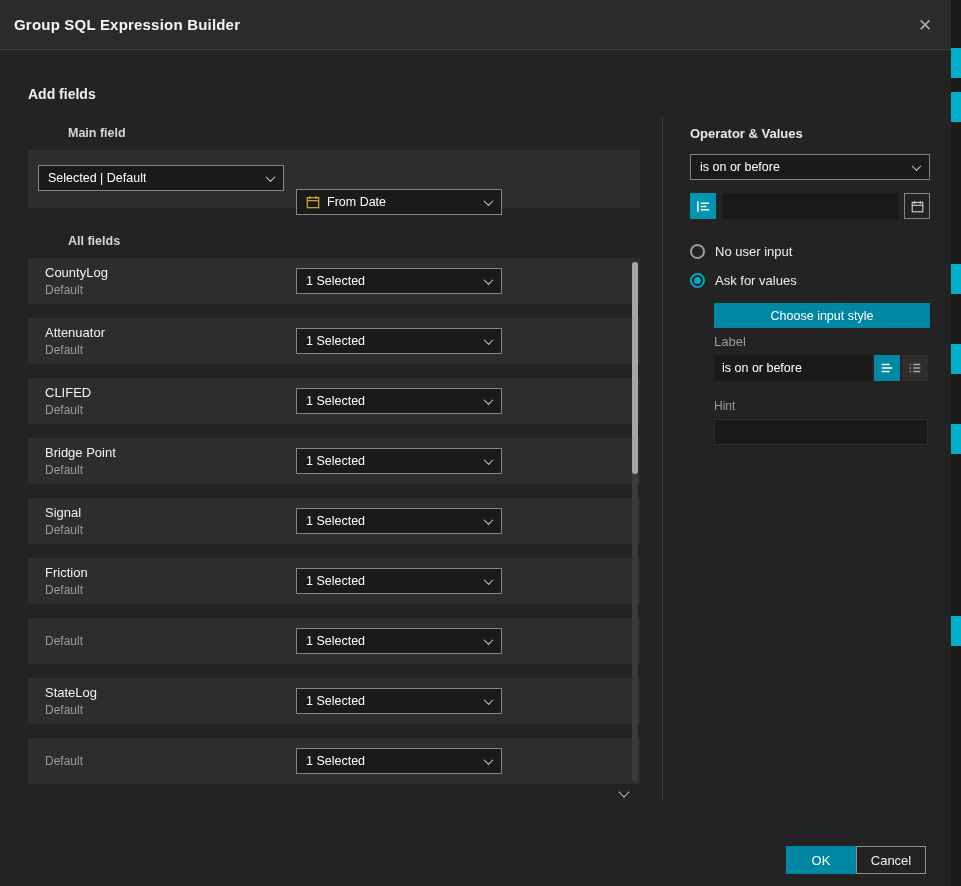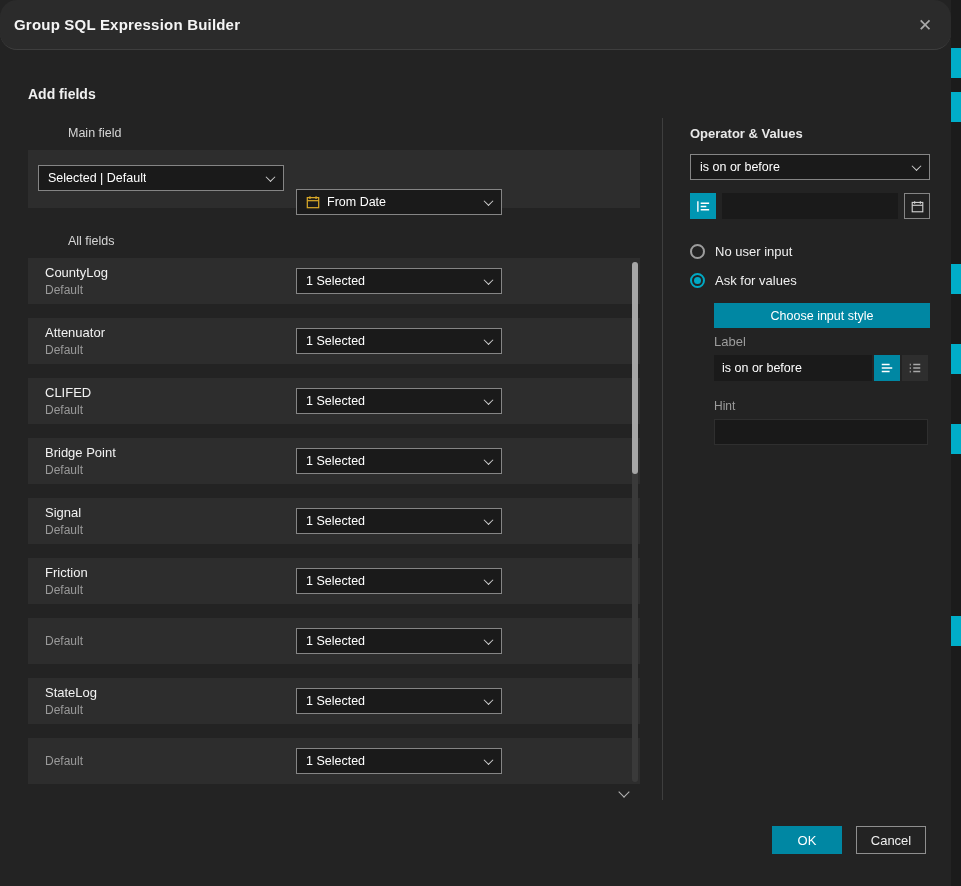--- a/index.html
+++ b/index.html
@@ -17,34 +17,34 @@
   .edge-frag { position: absolute; right: 0; width: 10px; height: 30px; background: #00aec9; }
 
   
   .dialog {
     position: absolute; left: 0; top: 0; width: 951px; height: 886px;
     background: #232323;
   }
 
   .dialog-header {
     position: absolute; top: 0; left: 0; right: 0; height: 50px;
-    background: #2b2b2b; border-bottom: 1px solid #3e3e3e; border-radius: 17px;
+    background: #2b2b2b; border-bottom: 1px solid #3e3e3e;
   }
   .dialog-title {
     position: absolute; left: 14px; top: 0; line-height: 50px;
     font-size: 15px; font-weight: bold; color: #f5f5f5; letter-spacing: .2px;
   }
   .close-btn {
     position: absolute; right: 14px; top: 13px; width: 24px; height: 24px;
     display: flex; align-items: center; justify-content: center;
     color: #a9a9a9; font-size: 17px; cursor: pointer;
   }
 
   .h-addfields { position: absolute; left: 28px; top: 86px; font-size: 14px; font-weight: bold; color: #f0f0f0; }
-  .seclabel { font-size: 12.5px; font-weight: normal; color: #d6d6d6; padding-left: 40px; }
+  .seclabel { font-size: 12.5px; font-weight: bold; color: #d6d6d6; padding-left: 40px; }
   .lbl-mainfield { position: absolute; left: 28px; top: 126px; }
   .lbl-allfields { position: absolute; left: 28px; top: 234px; }
 
   
   .sel {
     background: #1a1a1a; border: 1px solid #858585; height: 26px;
     display: flex; align-items: center; justify-content: space-between;
     padding: 0 9px; font-size: 12.5px; color: #ffffff; cursor: pointer; gap: 8px;
   }
   .sel-left { display: flex; align-items: center; gap: 7px; min-width: 0; }
@@ -140,21 +140,21 @@
     display: flex; align-items: center; justify-content: center; cursor: pointer;
   }
   .toggle-btn.active { background: #0087a3; color: #ffffff; }
   .toggle-btn.inactive { background: #2e2e2e; color: #a8a8a8; }
 
   .hint-lbl { position: absolute; left: 24px; top: 399px; font-size: 12px; color: #9c9c9c; }
   .hint-input-wrap { position: absolute; left: 24px; top: 419px; width: 214px; height: 26px; }
   .hint-input-wrap .txt-input { border: 1px solid #2f2f2f; background: #191919; }
 
   
-  .footer { position: absolute; right: 25px; bottom: 32px; display: flex; gap: 14px; }
+  .footer { position: absolute; right: 25px; bottom: 12px; display: flex; }
   .btn { width: 70px; height: 28px; font-size: 13px; display: flex; align-items: center; justify-content: center; cursor: pointer; font-family: "Liberation Sans", sans-serif; }
   .btn-ok { background: #0087a3; color: #ffffff; border: 1px solid #0087a3; }
   .btn-cancel { background: transparent; color: #f0f0f0; border: 1px solid #8f8f8f; }
 
   .icon-gold { color: #d9a928; display: flex; }
   .icon-gray { color: #cfcfcf; display: flex; }
   svg { display: block; }
 </style>
 </head>
 <body>

